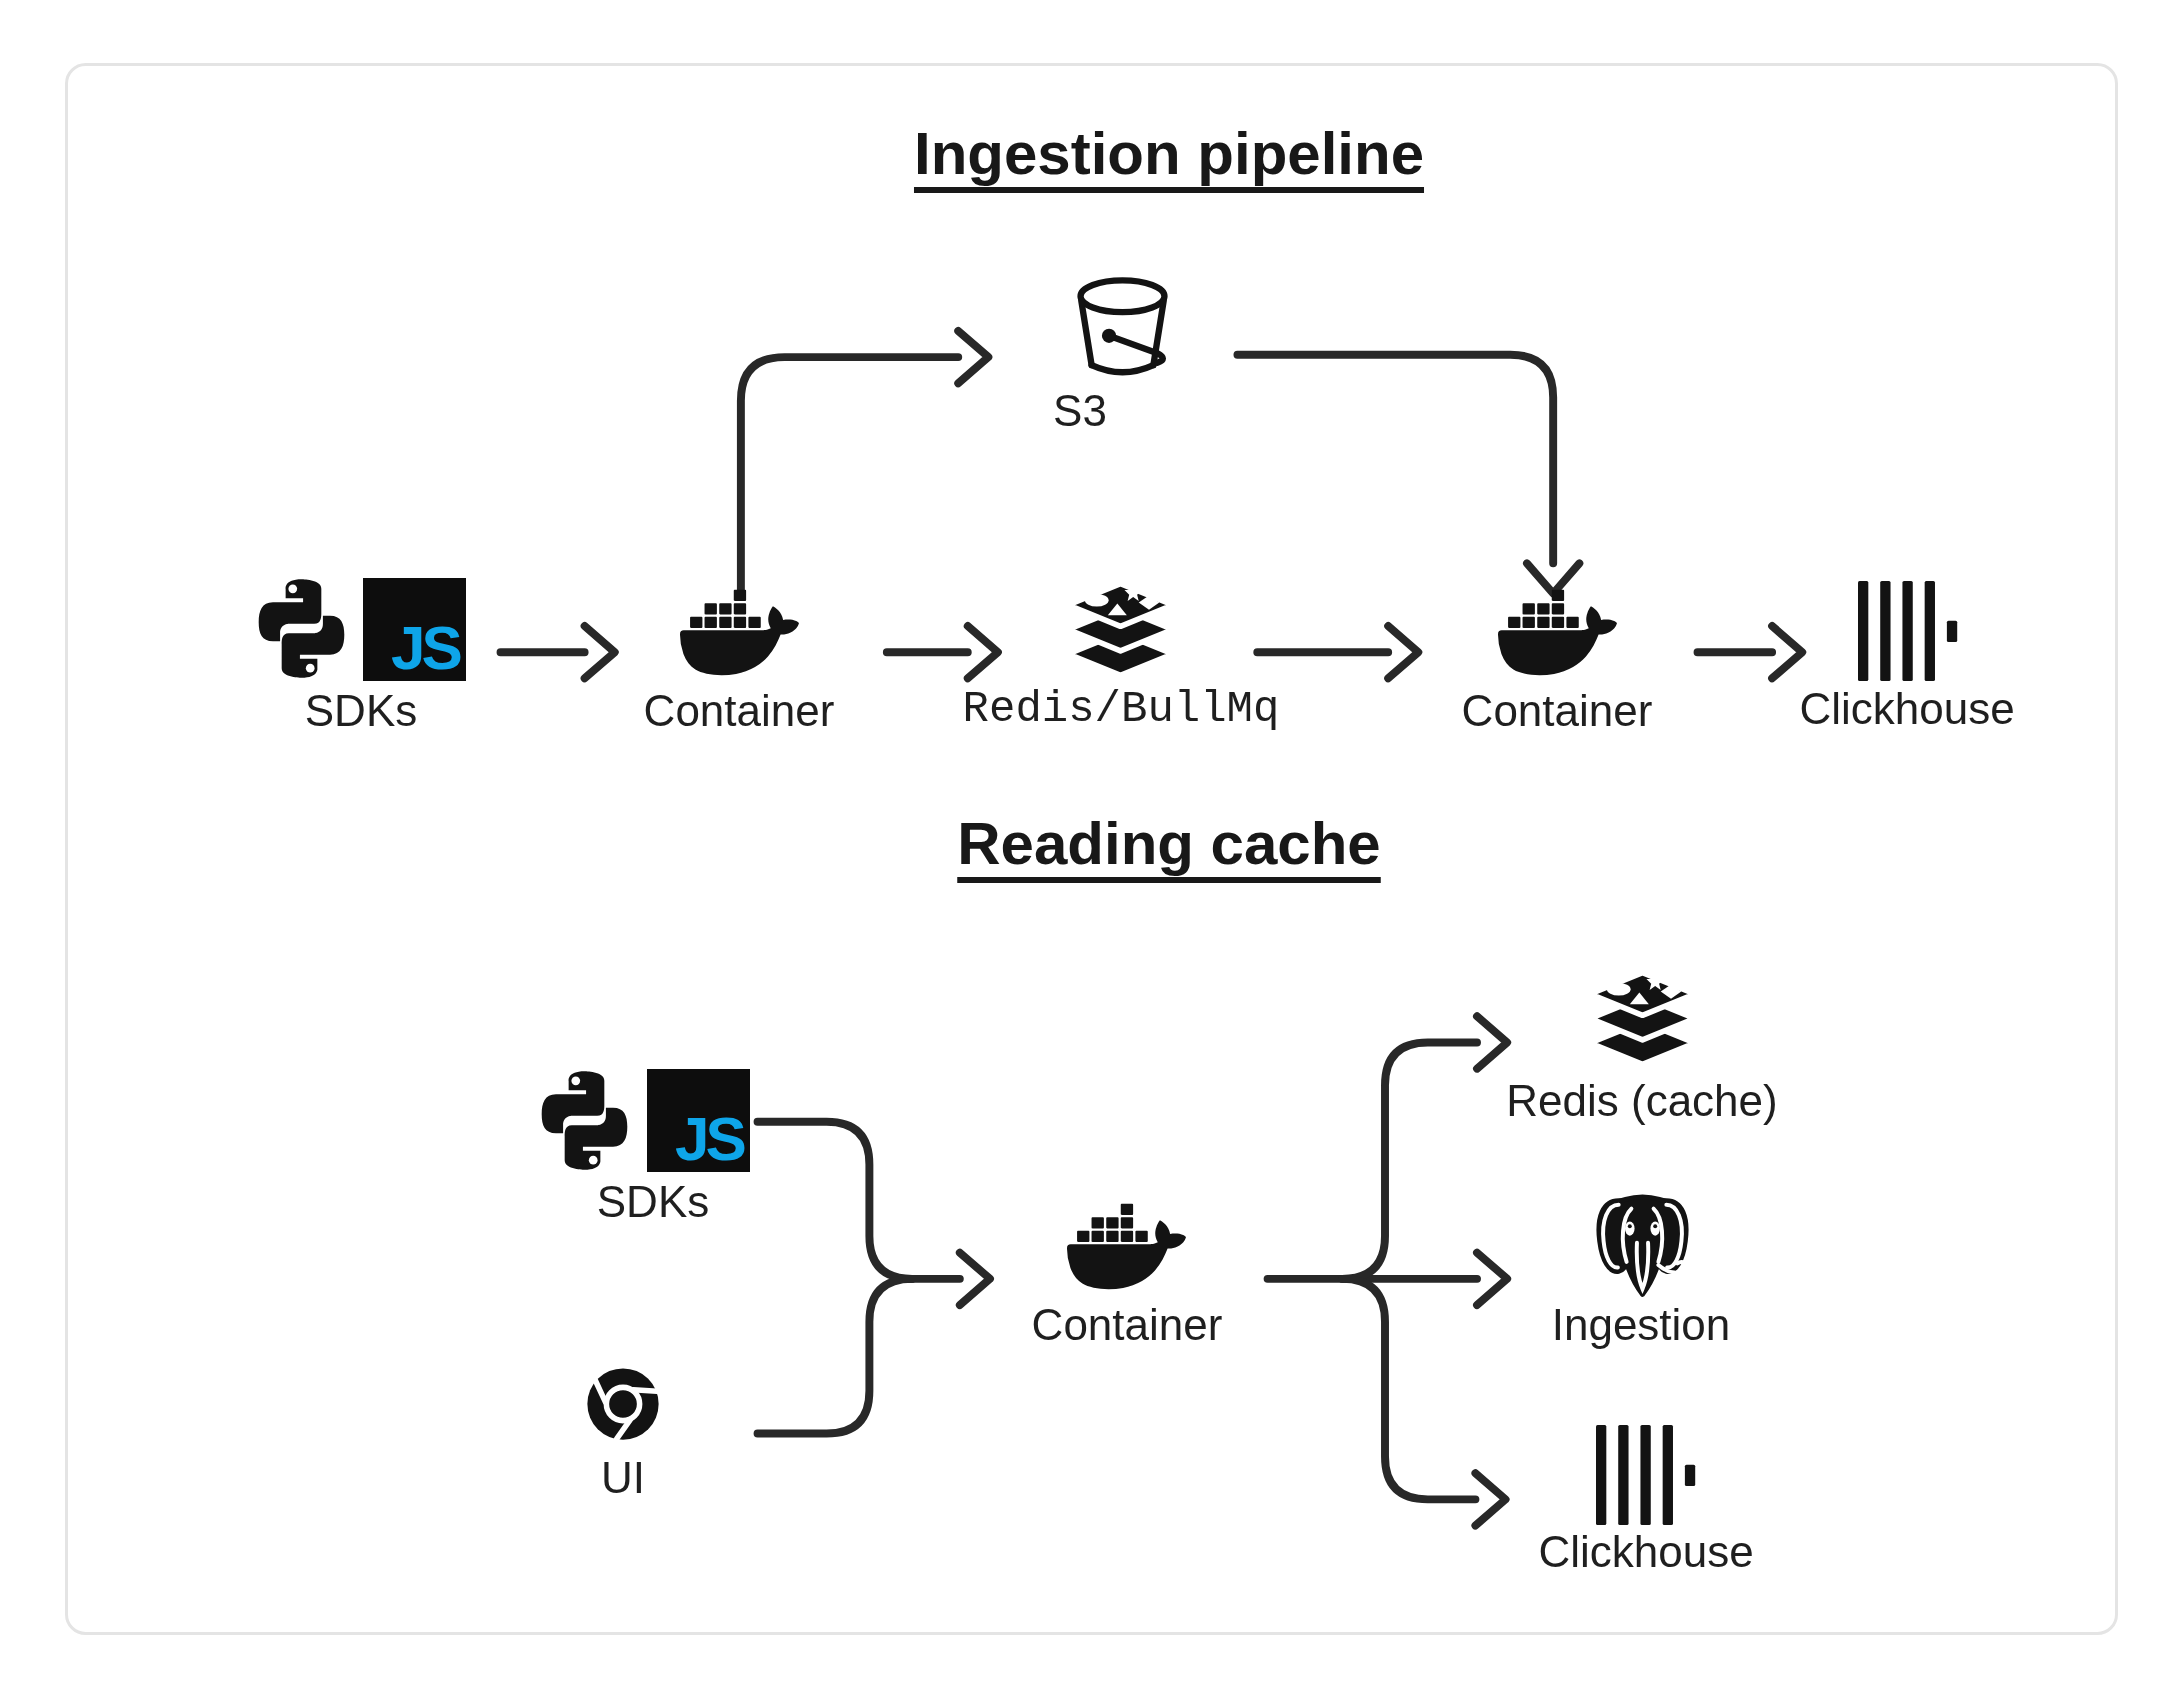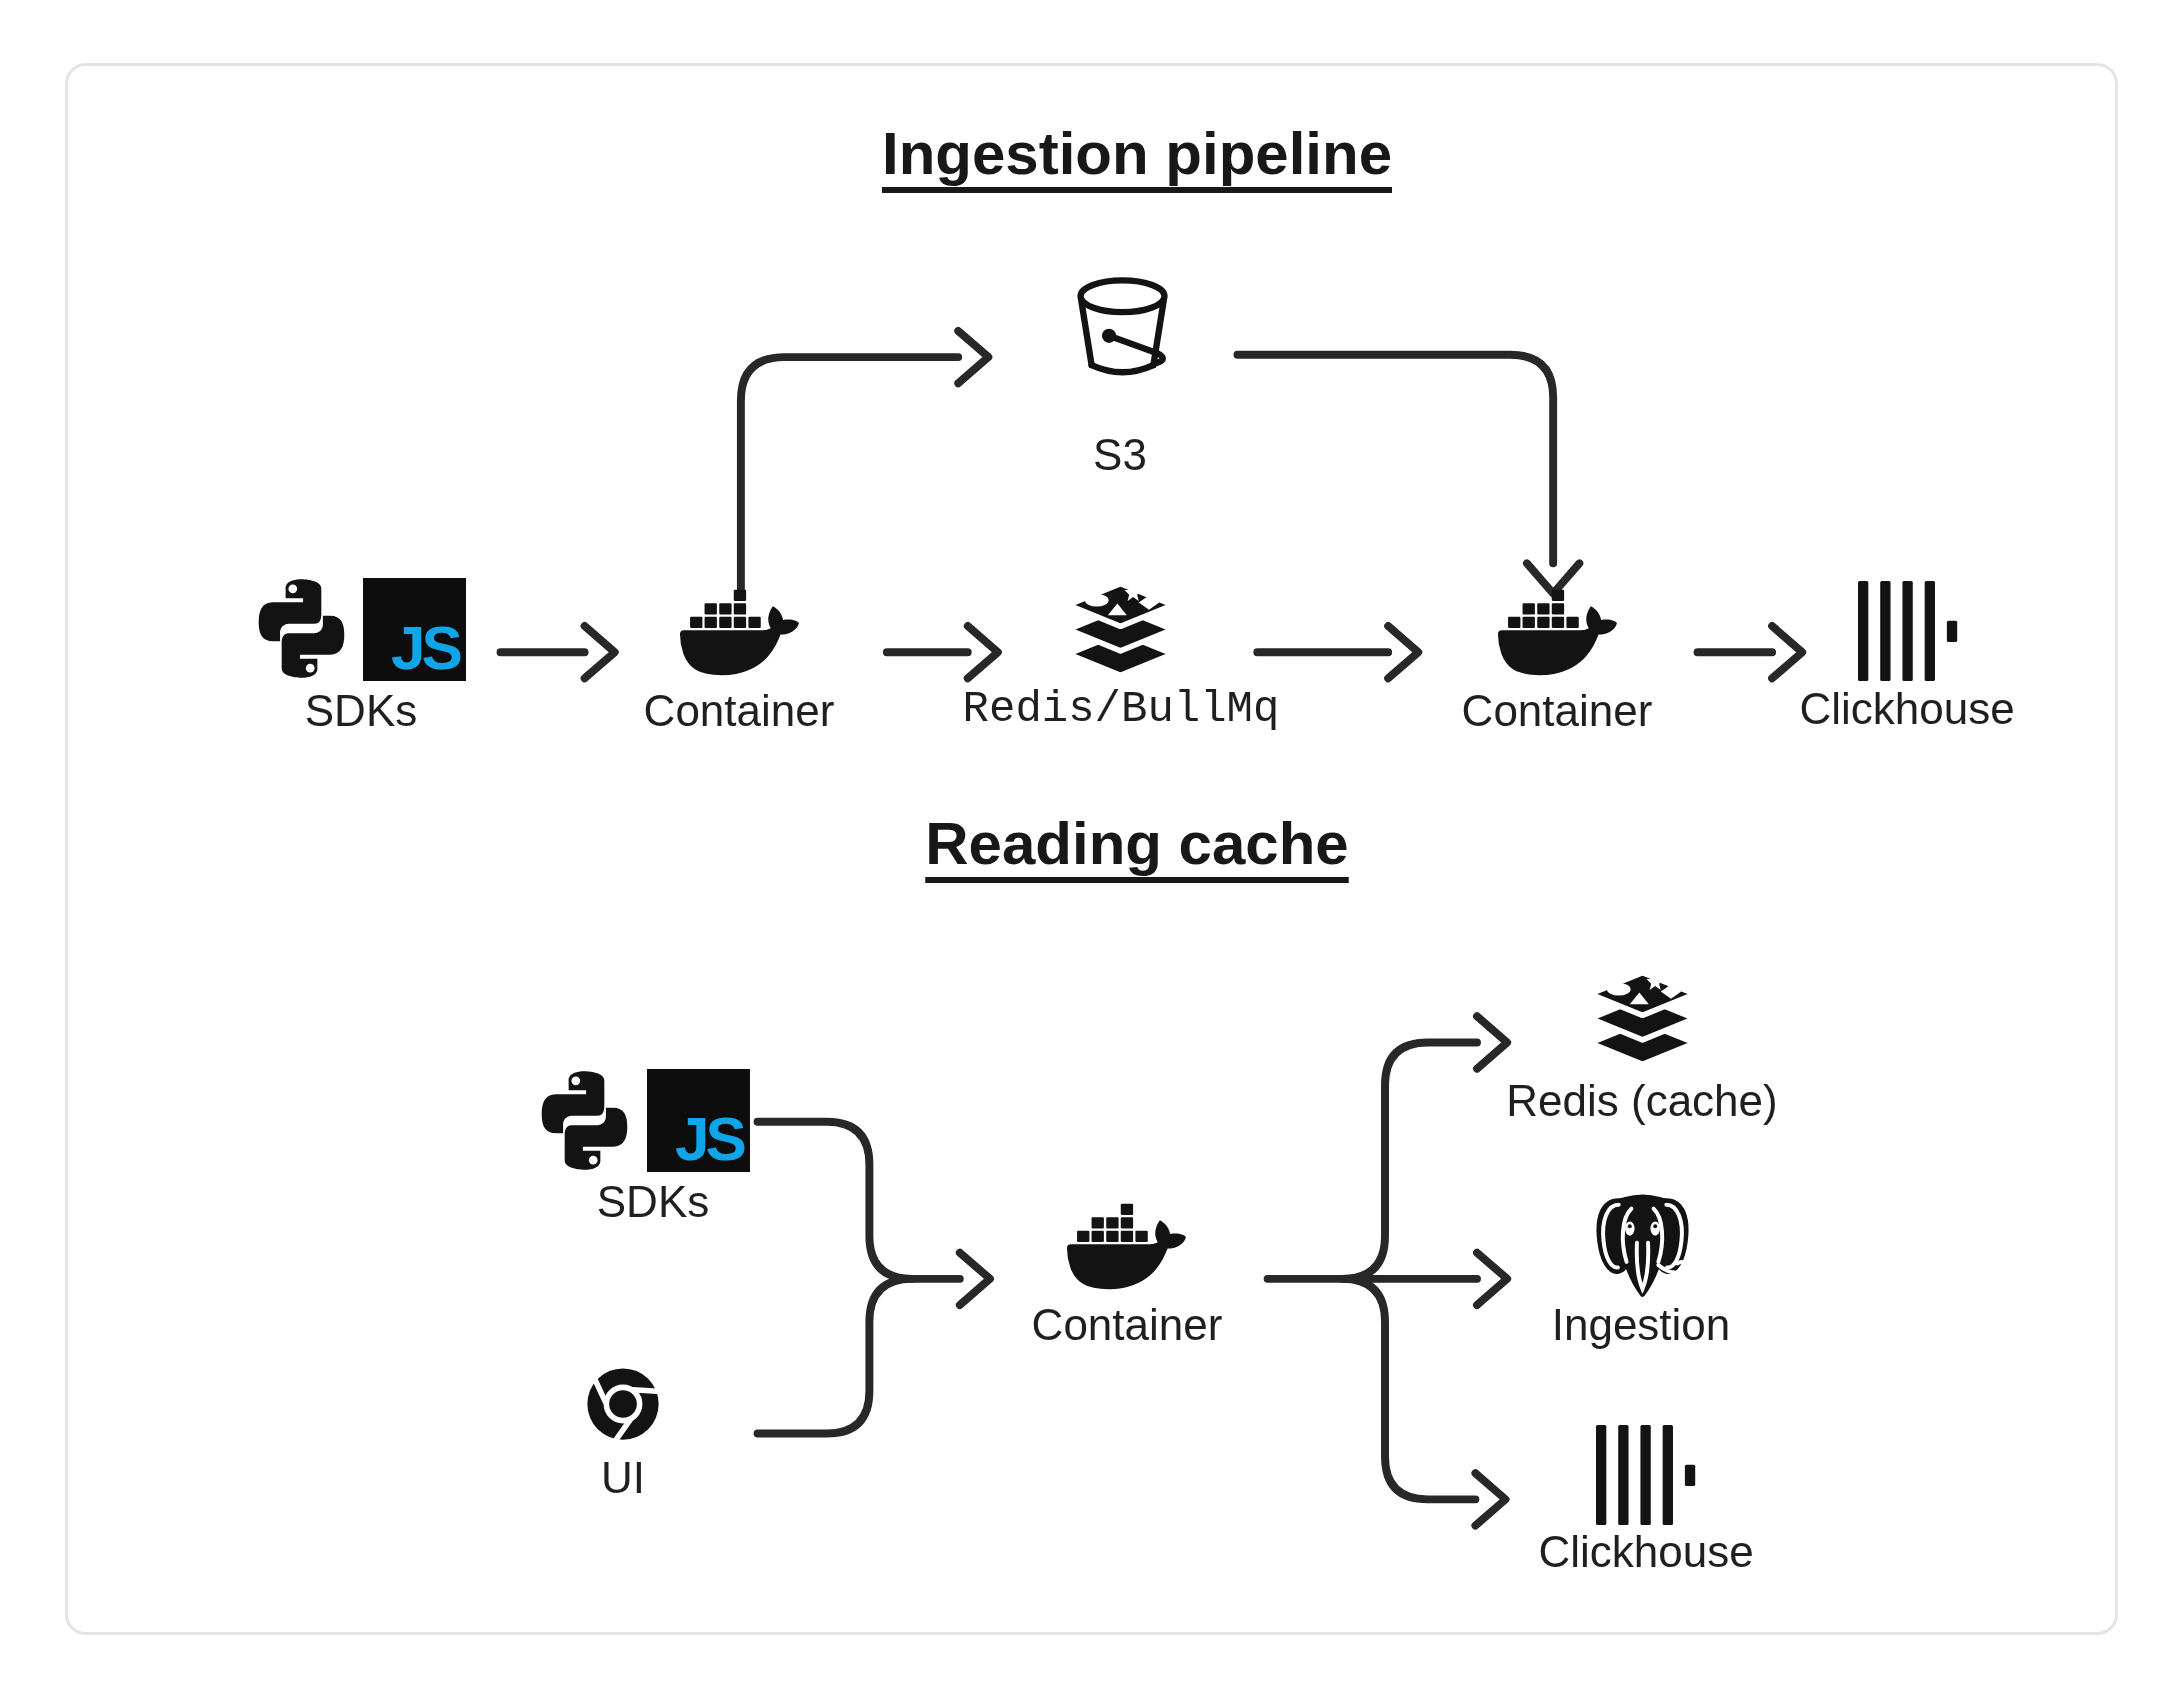--- a/index.html
+++ b/index.html
@@ -8,21 +8,21 @@
     font-family:"Liberation Sans","DejaVu Sans",sans-serif;
   }
   .card{
     position:absolute;left:65px;top:63px;width:2053px;height:1572px;
     background:#ffffff;border:3.2px solid #e4e4e4;border-radius:20.6px;
     box-sizing:border-box;
   }
   .section-title{
     position:absolute;transform:translateX(-50%);
     font-size:60px;font-weight:800;color:#181818;white-space:nowrap;
-    text-decoration:underline;text-decoration-thickness:6.3px;text-underline-offset:12.7px;
+    text-decoration:underline;text-decoration-thickness:6.3px;text-underline-offset:12.7px;margin-left:32px;
   }
   .node-label{
     position:absolute;transform:translateX(-50%);
     font-size:44px;font-weight:400;color:#1f1f1f;white-space:nowrap;line-height:1;
   }
   .icon{position:absolute;}
   .edges{position:absolute;left:0;top:0;}
   .edges path{fill:none;stroke:#282828;stroke-width:10;stroke-linecap:round;stroke-linejoin:round;}
   .js-badge{
     position:absolute;background:#0d0d0d;
@@ -170,21 +170,21 @@
     <rect x="0" y="0" width="13" height="126" rx="2"></rect>
     <rect x="28" y="0" width="13" height="126" rx="2"></rect>
     <rect x="56" y="0" width="13" height="126" rx="2"></rect>
     <rect x="84" y="0" width="13" height="126" rx="2"></rect>
     <rect x="112" y="50" width="13" height="27" rx="2"></rect>
   </g>
 </svg>
 
 <div class="node-label" style="left:361px;top:689px;">SDKs</div>
 <div class="node-label" style="left:739px;top:689px;">Container</div>
-<div class="node-label" style="left:1120px;top:389px;margin-top:44px;">S3</div>
+<div class="node-label" style="left:1080px;top:389px;">S3</div>
 <div class="node-label" style="left:1121px;top:687px;font-family:Liberation Mono, monospace;">Redis/BullMq</div>
 <div class="node-label" style="left:1557px;top:689px;">Container</div>
 <div class="node-label" style="left:1907px;top:687px;">Clickhouse</div>
 
 <div class="node-label" style="left:653px;top:1180px;">SDKs</div>
 <div class="node-label" style="left:623px;top:1456px;text-align:right;">UI</div>
 <div class="node-label" style="left:1127px;top:1303px;">Container</div>
 <div class="node-label" style="left:1642px;top:1079px;">Redis (cache)</div>
 <div class="node-label" style="left:1641px;top:1303px;">Ingestion</div>
 <div class="node-label" style="left:1646px;top:1530px;">Clickhouse</div>

